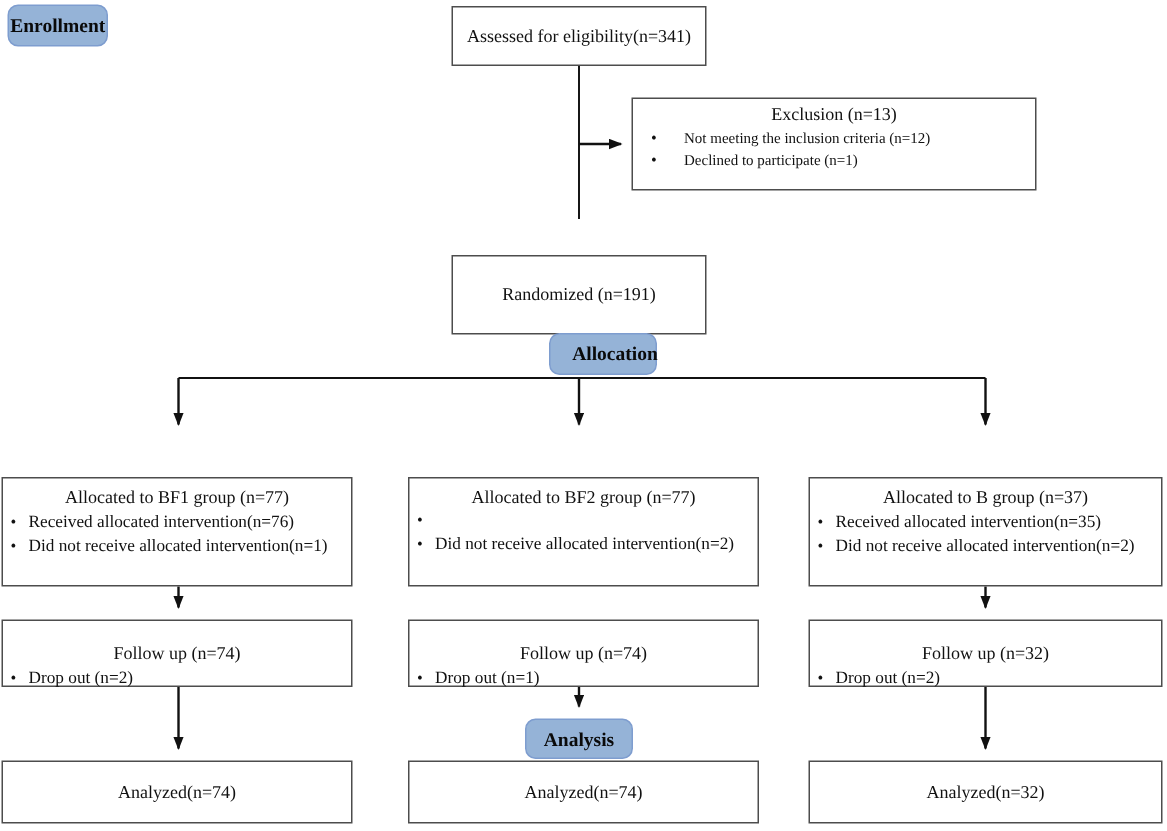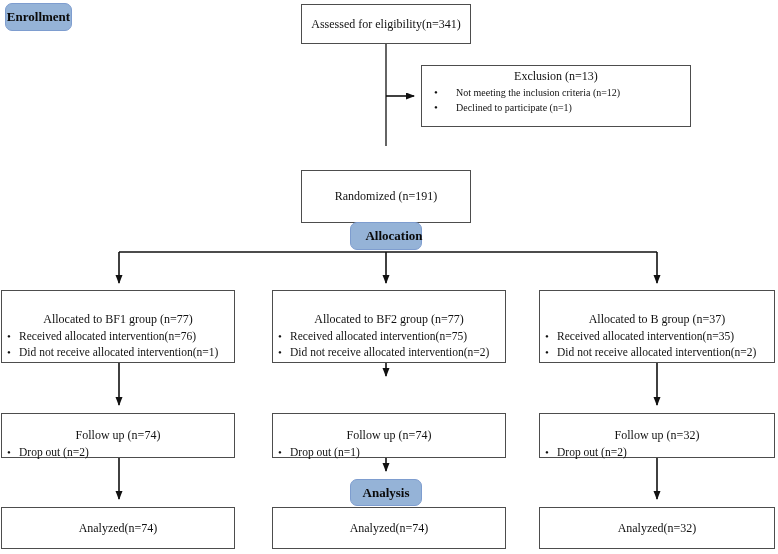--- a/index.html
+++ b/index.html
@@ -24,21 +24,21 @@
     box-sizing:border-box;font-size:12px;line-height:1.4;
   }
   .center-box{display:flex;align-items:center;justify-content:center;text-align:center;}
   .title{text-align:center;}
   .row{display:flex;align-items:baseline;}
   .dot{flex:0 0 auto;font-size:11px;}
   .bt{white-space:nowrap;font-size:11.5px;}
   .excl .row{padding-left:12px;}
   .excl .dot{width:22px;}
   .excl .bt{font-size:10px;}
-  .grp{padding-top:20px;}
+  .grp{padding-top:4px;margin-top:28px;}
   .grp .row{padding-left:5px;}
   .grp .dot{width:12px;}
   .fup{padding-top:13px;}
   .fup .row{padding-left:5px;}
   .fup .dot{width:12px;}
   .excl{padding-top:2px;}
 </style>
 </head>
 <body>
 
@@ -66,21 +66,21 @@
     <line x1="119" y1="363" x2="119" y2="405" stroke="var(--line)" stroke-width="1.6" marker-end="url(#arw)"></line>
     <line x1="386" y1="363" x2="386" y2="376" stroke="var(--line)" stroke-width="1.6" marker-end="url(#arw)"></line>
     <line x1="657" y1="363" x2="657" y2="405" stroke="var(--line)" stroke-width="1.6" marker-end="url(#arw)"></line>
 
     <line x1="119" y1="458" x2="119" y2="499" stroke="var(--line)" stroke-width="1.6" marker-end="url(#arw)"></line>
     <line x1="386" y1="458" x2="386" y2="471" stroke="var(--line)" stroke-width="1.6" marker-end="url(#arw)"></line>
     <line x1="657" y1="458" x2="657" y2="499" stroke="var(--line)" stroke-width="1.6" marker-end="url(#arw)"></line>
   </svg>
 
   <div class="badge" style="left:5px;top:3px;width:67px;height:28px;">Enrollment</div>
-  <div class="badge" style="left:350px;top:222px;width:72px;height:28px;padding-left:16px;">Allocation</div>
+  <div class="badge" style="left:366px;top:222px;width:72px;height:28px;padding-left:16px;">Allocation</div>
   <div class="badge" style="left:350px;top:479px;width:72px;height:27px;">Analysis</div>
 
   <div class="box center-box" style="left:301px;top:4px;width:170px;height:40px;">Assessed for eligibility(n=341)</div>
 
   <div class="box excl" style="left:421px;top:65px;width:270px;height:62px;">
     <div class="title">Exclusion (n=13)</div>
     <div class="row">
       <span class="dot">•</span>
       <span class="bt">Not meeting the inclusion criteria (n=12)</span>
     </div>
@@ -101,21 +101,20 @@
     <div class="row">
       <span class="dot">•</span>
       <span class="bt">Did not receive allocated intervention(n=1)</span>
     </div>
   </div>
 
   <div class="box grp" style="left:272px;top:290px;width:234px;height:73px;">
     <div class="title">Allocated to BF2 group  (n=77)</div>
     <div class="row">
       <span class="dot">•</span>
-      <span class="bt">Received allocated intervention(n=75)</span>
     </div>
     <div class="row">
       <span class="dot">•</span>
       <span class="bt">Did not receive allocated intervention(n=2)</span>
     </div>
   </div>
 
   <div class="box grp" style="left:539px;top:290px;width:236px;height:73px;">
     <div class="title">Allocated to B group  (n=37)</div>
     <div class="row">

